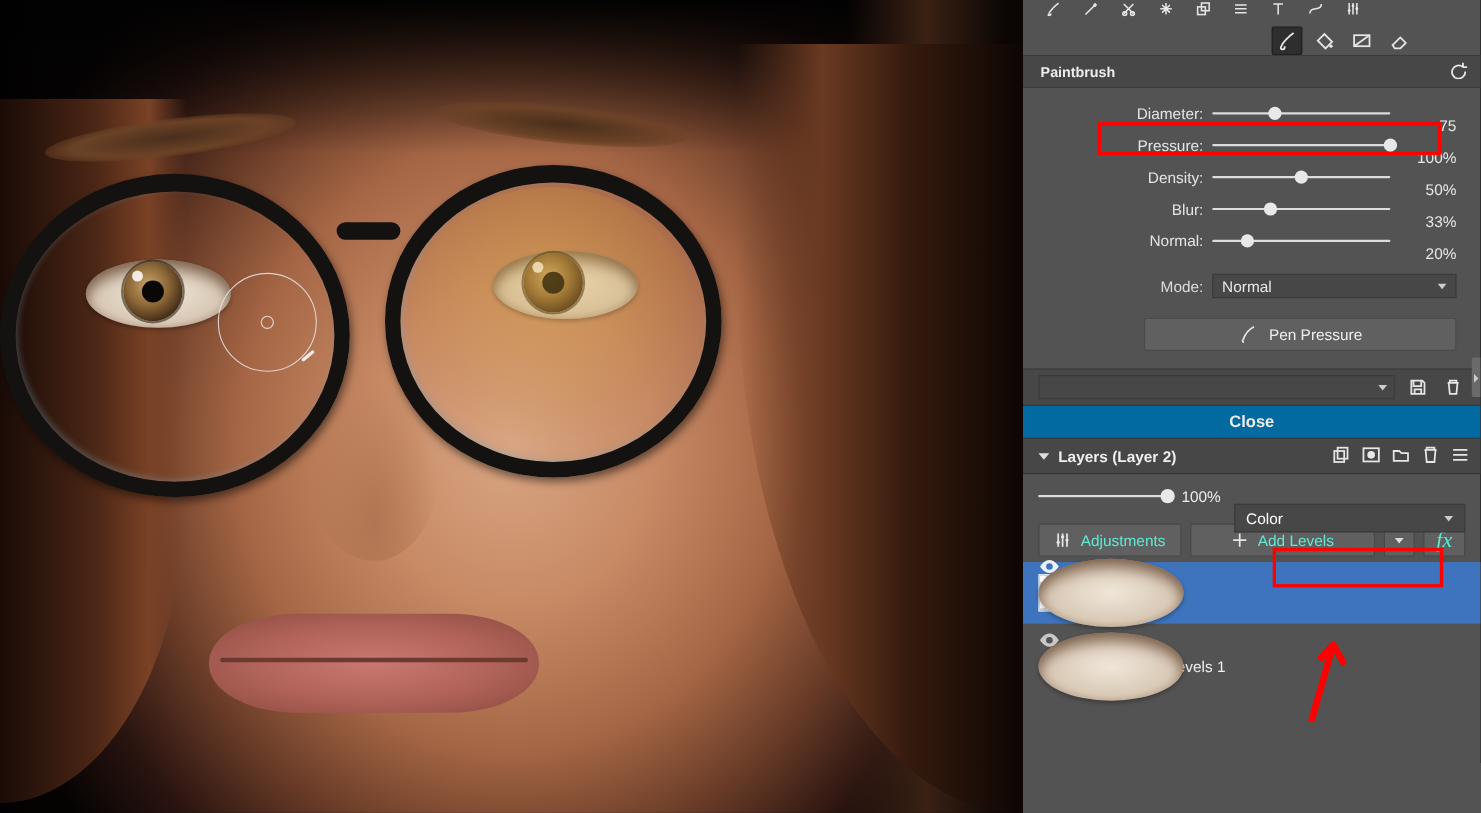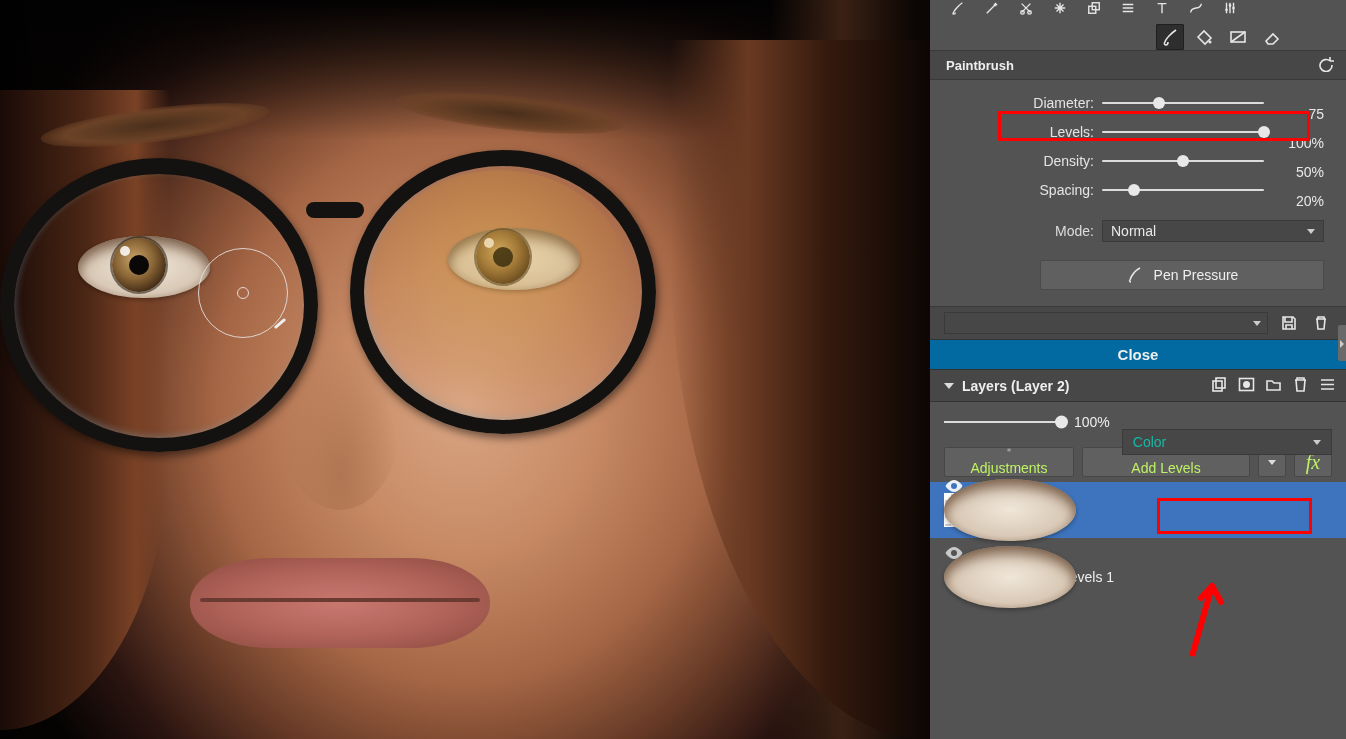--- a/index.html
+++ b/index.html
@@ -169,30 +169,29 @@
   .layers-header .chev { border-top:6px solid #ddd; border-left:5px solid transparent; border-right:5px solid transparent;}
   .layers-header .right { display:flex; gap:10px; align-items:center;}
   .layers-header .right svg { width:17px; height:17px;}
 
   .layers-opacity-row { height:40px; display:flex; align-items:center; padding:0 14px; gap:12px; position:relative;}
   .layers-opacity-row .track { flex:0 0 118px; height:2px; background:#ddd; position:relative;}
   .layers-opacity-row .thumb { position:absolute; right:-6px; top:50%; transform:translateY(-50%); width:13px; height:13px; background:#e8e8e8; border-radius:50%;}
   .layers-opacity-row .val { font-size:14px; color:#eee;}
   .blend-select {
     flex:1; height:26px; background:#474747; border:1px solid #3a3a3a; display:flex;
-    align-items:center; padding:0 10px; justify-content:space-between; font-size:14px; color:#14b8a6;margin-top:40px;
+    align-items:center; padding:0 10px; justify-content:space-between; font-size:14px; color:#ffffff;margin-top:40px;
   }
   .blend-select .caret{ border-top:5px solid #ccc; border-left:4px solid transparent; border-right:4px solid transparent;}
 
   .layer-buttons { height:40px; display:flex; align-items:center; padding:0 14px; gap:8px;}
   .lbtn {
     height:30px; background:#606060; border:1px solid #474747; border-radius:2px;
-    display:flex; align-items:center; justify-content:center; gap:8px; font-size:14px; color:#bef264;
+    display:flex; align-items:center; justify-content:center; gap:8px; font-size:14px; color:#5eead4;
     padding:0 12px;
-    flex-direction:column;
   }
   .lbtn.adj { flex:0 0 130px;}
   .lbtn.add { flex:1;}
   .lbtn.addmenu { width:28px; padding:0;}
   .lbtn.fx { width:38px; font-style:italic; font-family:Georgia,serif; font-size:20px; padding:0;}
   .lbtn svg { width:16px; height:16px;}
   .lbtn .caret{ border-top:5px solid #ddd; border-left:4px solid transparent; border-right:4px solid transparent;}
 
   .layerlist { flex:1; background:#535353;}
   .layer-row {
@@ -326,35 +325,42 @@
 
   <div class="sliders">
     <div class="slider-row">
       <span class="lbl">Diameter:</span>
       <div class="track">
           <div class="thumb" style="left:35%"></div>
         </div>
       <span class="val">75</span>
     </div>
     <div class="slider-row">
-      <span class="lbl">Levels:</span>
+      <span class="lbl">Pressure:</span>
       <div class="track">
           <div class="thumb" style="left:100%"></div>
         </div>
       <span class="val">100%</span>
     </div>
     <div class="slider-row">
       <span class="lbl">Density:</span>
       <div class="track">
           <div class="thumb" style="left:50%"></div>
         </div>
       <span class="val">50%</span>
     </div>
     <div class="slider-row">
-      <span class="lbl">Spacing:</span>
+      <span class="lbl">Blur:</span>
+      <div class="track">
+          <div class="thumb" style="left:33%"></div>
+        </div>
+      <span class="val">33%</span>
+    </div>
+    <div class="slider-row">
+      <span class="lbl">Normal:</span>
       <div class="track">
           <div class="thumb" style="left:20%"></div>
         </div>
       <span class="val">20%</span>
     </div>
   </div>
 
   <div class="highlight-box" style="left:68px; top:111px; width:312px; height:30px;"></div>
 
   <div style="height:8px"></div>

